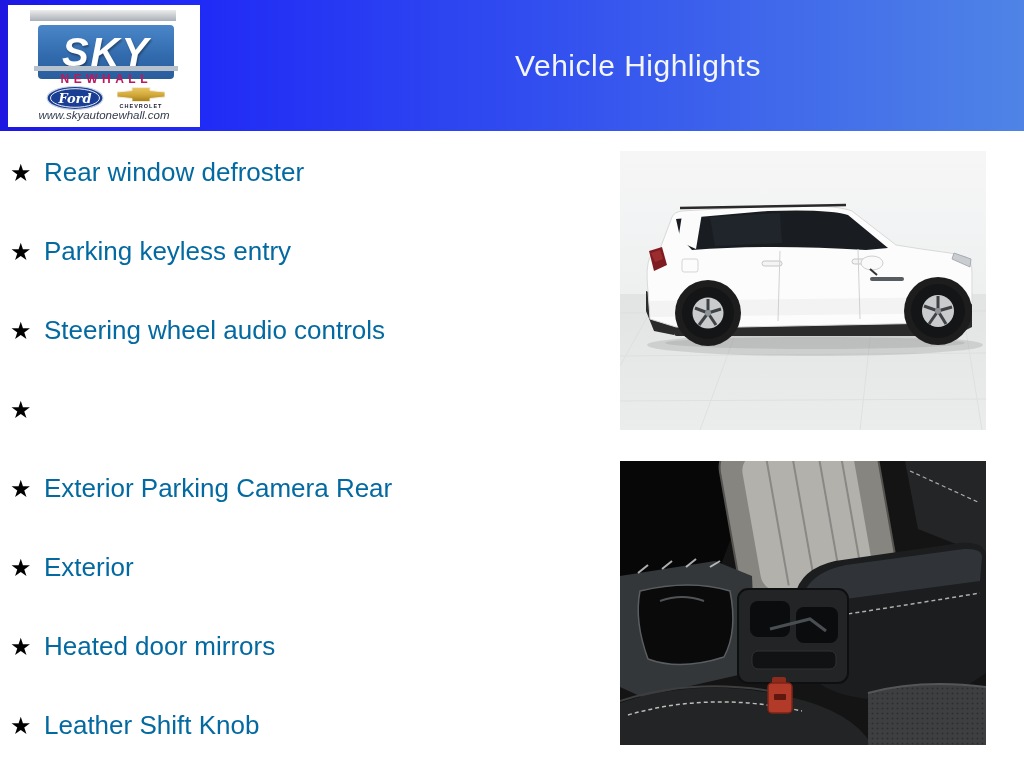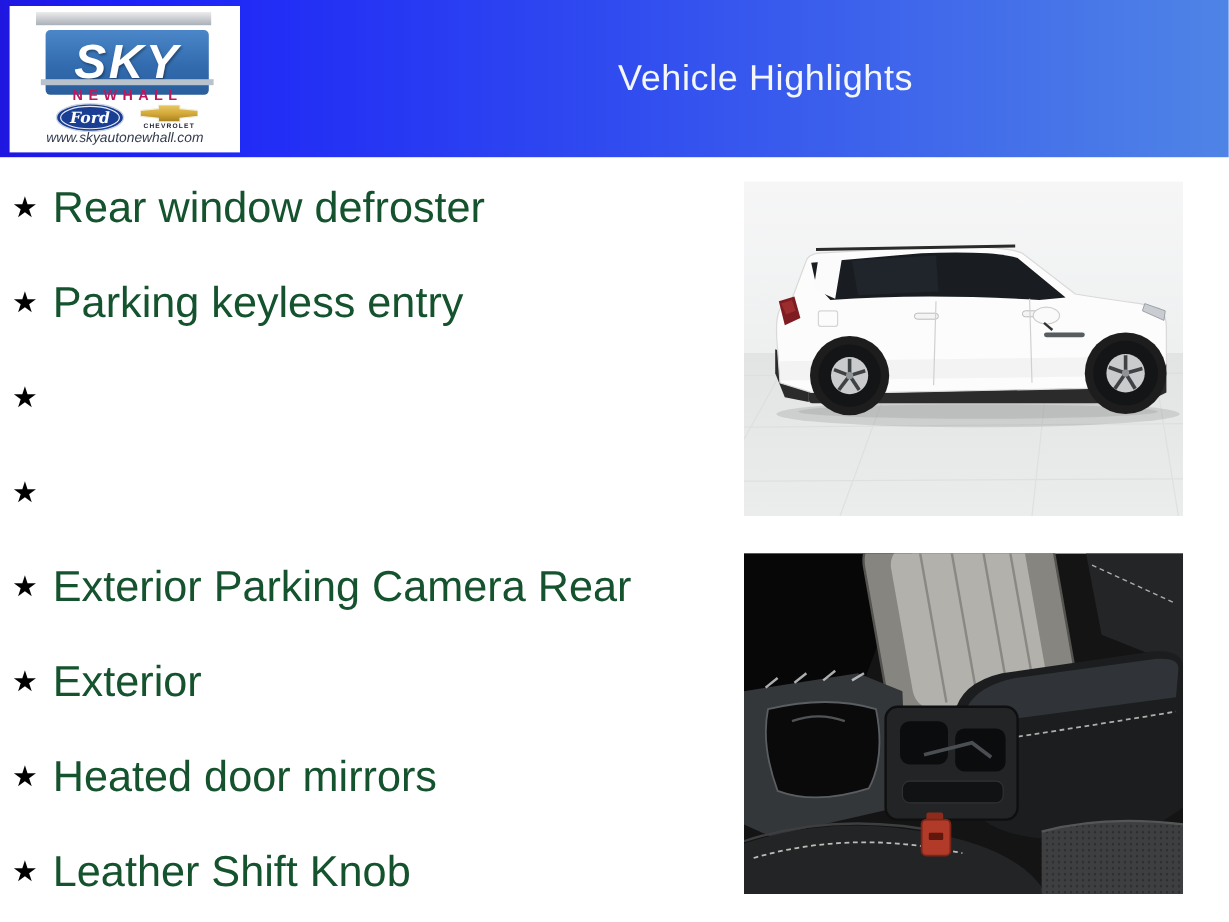--- a/index.html
+++ b/index.html
@@ -56,21 +56,21 @@
     position:absolute;left:0;top:104px;width:100%;text-align:center;
     font-size:11.5px;font-weight:400;font-style:italic;color:#323b4e;
   }
   
   .features{position:absolute;left:10px;top:133px;width:600px;}
   .feature-row{height:79px;display:flex;align-items:center;}
   .star{
     font-family:"DejaVu Sans",sans-serif;font-size:24px;color:#000;
     width:27px;margin-right:7px;line-height:1;flex:0 0 27px;
   }
-  .feature-label{font-size:36px;color:#14532d;white-space:nowrap;}
+  .feature-label{font-size:26px;color:#0369a1;white-space:nowrap;}
   
   .photo{position:absolute;left:620px;overflow:hidden;}
   .photo-exterior{top:151px;width:366px;height:279px;}
   .photo-interior{top:461px;width:366px;height:284px;}
   .photo svg{display:block;}
 </style>
 </head>
 <body>
 
 <div class="header">
@@ -113,20 +113,21 @@
   <div class="feature-row">
     <span class="star">★</span>
     <span class="feature-label">Rear window defroster</span>
   </div>
   <div class="feature-row">
     <span class="star">★</span>
     <span class="feature-label">Parking keyless entry</span>
   </div>
   <div class="feature-row">
     <span class="star">★</span>
+    <span class="feature-label">Steering wheel audio controls</span>
   </div>
   <div class="feature-row">
     <span class="star">★</span>
   </div>
   <div class="feature-row">
     <span class="star">★</span>
     <span class="feature-label">Exterior Parking Camera Rear</span>
   </div>
   <div class="feature-row">
     <span class="star">★</span>

